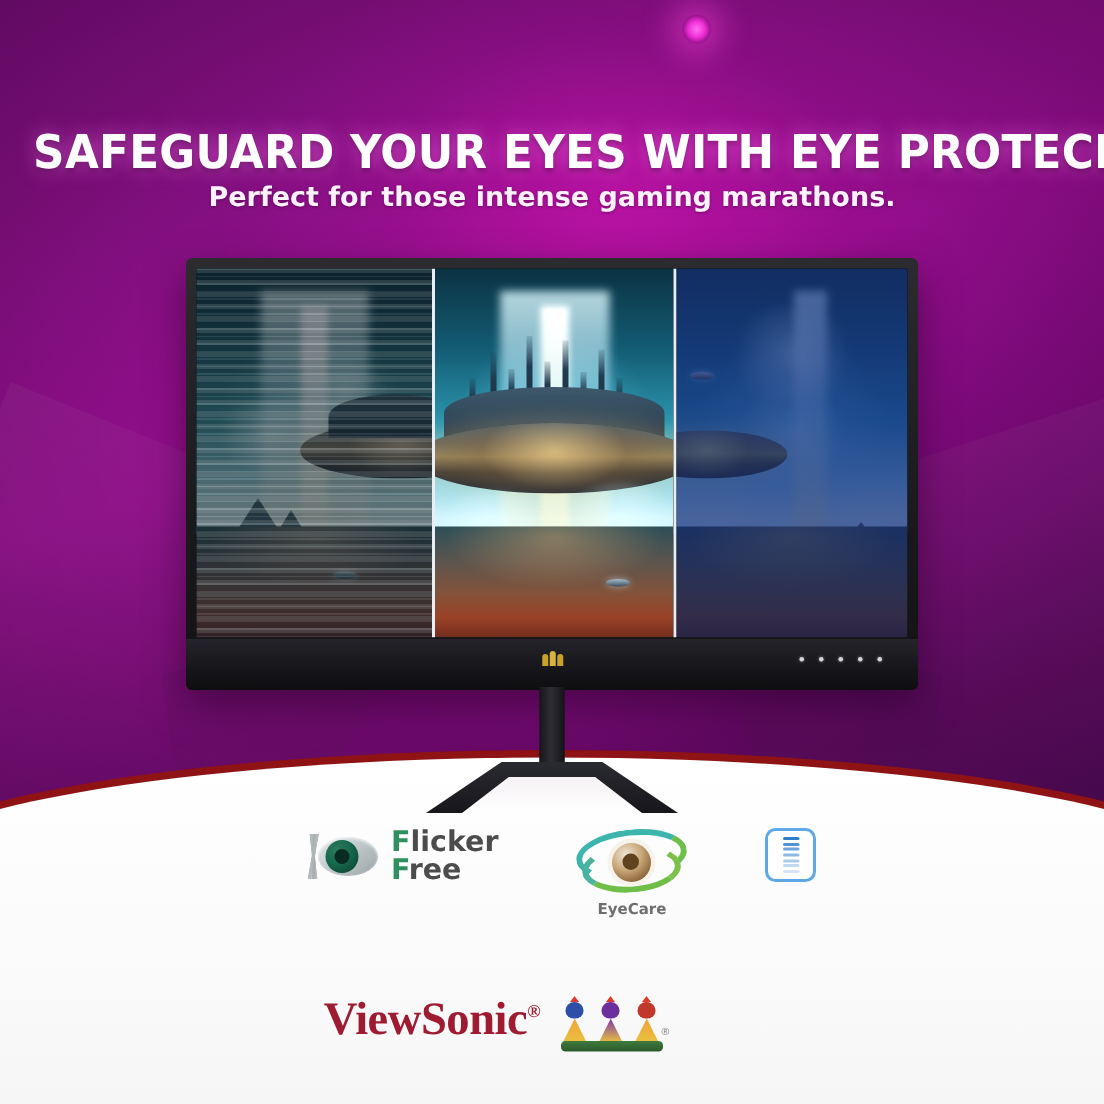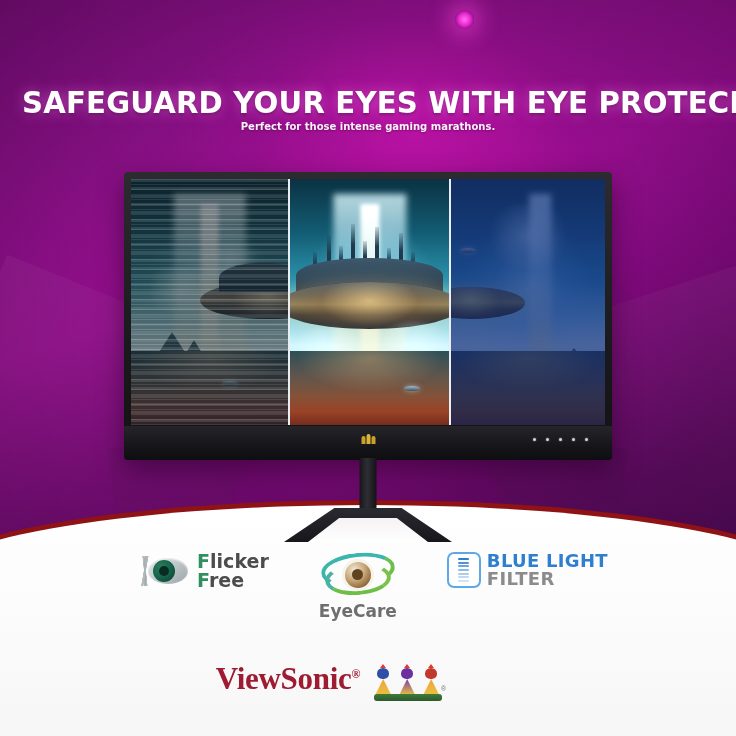--- a/index.html
+++ b/index.html
@@ -69,21 +69,21 @@
     letter-spacing:0.2px;
     color:#ffffff;
     font-family:"DejaVu Sans", sans-serif;
     transform:scaleX(0.94);
     text-shadow:0 0 14px rgba(255,120,240,0.55), 0 2px 3px rgba(60,0,55,0.5);
     white-space:nowrap;
   }
   .subhead {
     position:absolute; left:0; top:121px; width:736px;
     text-align:center;
-    font-size:10px; font-weight:bold;
+    font-size:18px; font-weight:bold;
     color:#fdf2fb;
     font-family:"DejaVu Sans", sans-serif;
     text-shadow:0 1px 2px rgba(60,0,55,0.5);
   }
 
   
   .monitor {
     position:absolute; left:124px; top:172px; width:488px; height:288px;
   }
   .mon-outer {
@@ -321,21 +321,21 @@
   .ec-iris {
     position:absolute; left:26px; top:10px; width:26px; height:26px;
     border-radius:50%;
     background:radial-gradient(circle at 36% 30%, #efe6d6 0%, #c9a87a 42%, #8a6438 78%, #6a4a28 100%);
     box-shadow:0 0 0 3px rgba(245,242,232,0.9);
   }
   .ec-iris::after {
     content:""; position:absolute; left:7px; top:7px; width:11px; height:11px;
     border-radius:50%; background:#5f431f;
   }
-  .ec-label { font-family:"DejaVu Sans", sans-serif; font-size:17px; font-weight:bold; color:#6e6e6e; }
+  .ec-label { font-family:"DejaVu Sans", sans-serif; font-size:10px; font-weight:bold; color:#6e6e6e; }
 
   
   .bl-wrap { display:flex; align-items:center; gap:6px; }
   .bl-icon {
     position:relative; width:34px; height:36px;
     border:2.5px solid #5fa8e8; border-radius:7px;
     display:flex; gap:2px; align-items:center; justify-content:center;
     background:#ffffff;
   }
   .bl-bars { display:flex; flex-direction:column; gap:1.6px; }
@@ -539,24 +539,20 @@
           <div class="bl-bars fade">
             <div class="bl-bar"></div>
               <div class="bl-bar"></div>
               <div class="bl-bar"></div>
             <div class="bl-bar"></div>
               <div class="bl-bar"></div>
               <div class="bl-bar"></div>
             <div class="bl-bar"></div>
           </div>
         </div>
-        <div class="bl-text">
-          <div class="bl-l1">BLUE LIGHT</div>
-          <div class="bl-l2">FILTER</div>
-        </div>
       </div>
     </div>
 
   </div>
 
   <div class="vs-block">
     <div class="vs-text">
       <div class="vs-name"><span>ViewSonic</span><sup>®</sup></div>
     </div>
     <div class="vs-birds">

